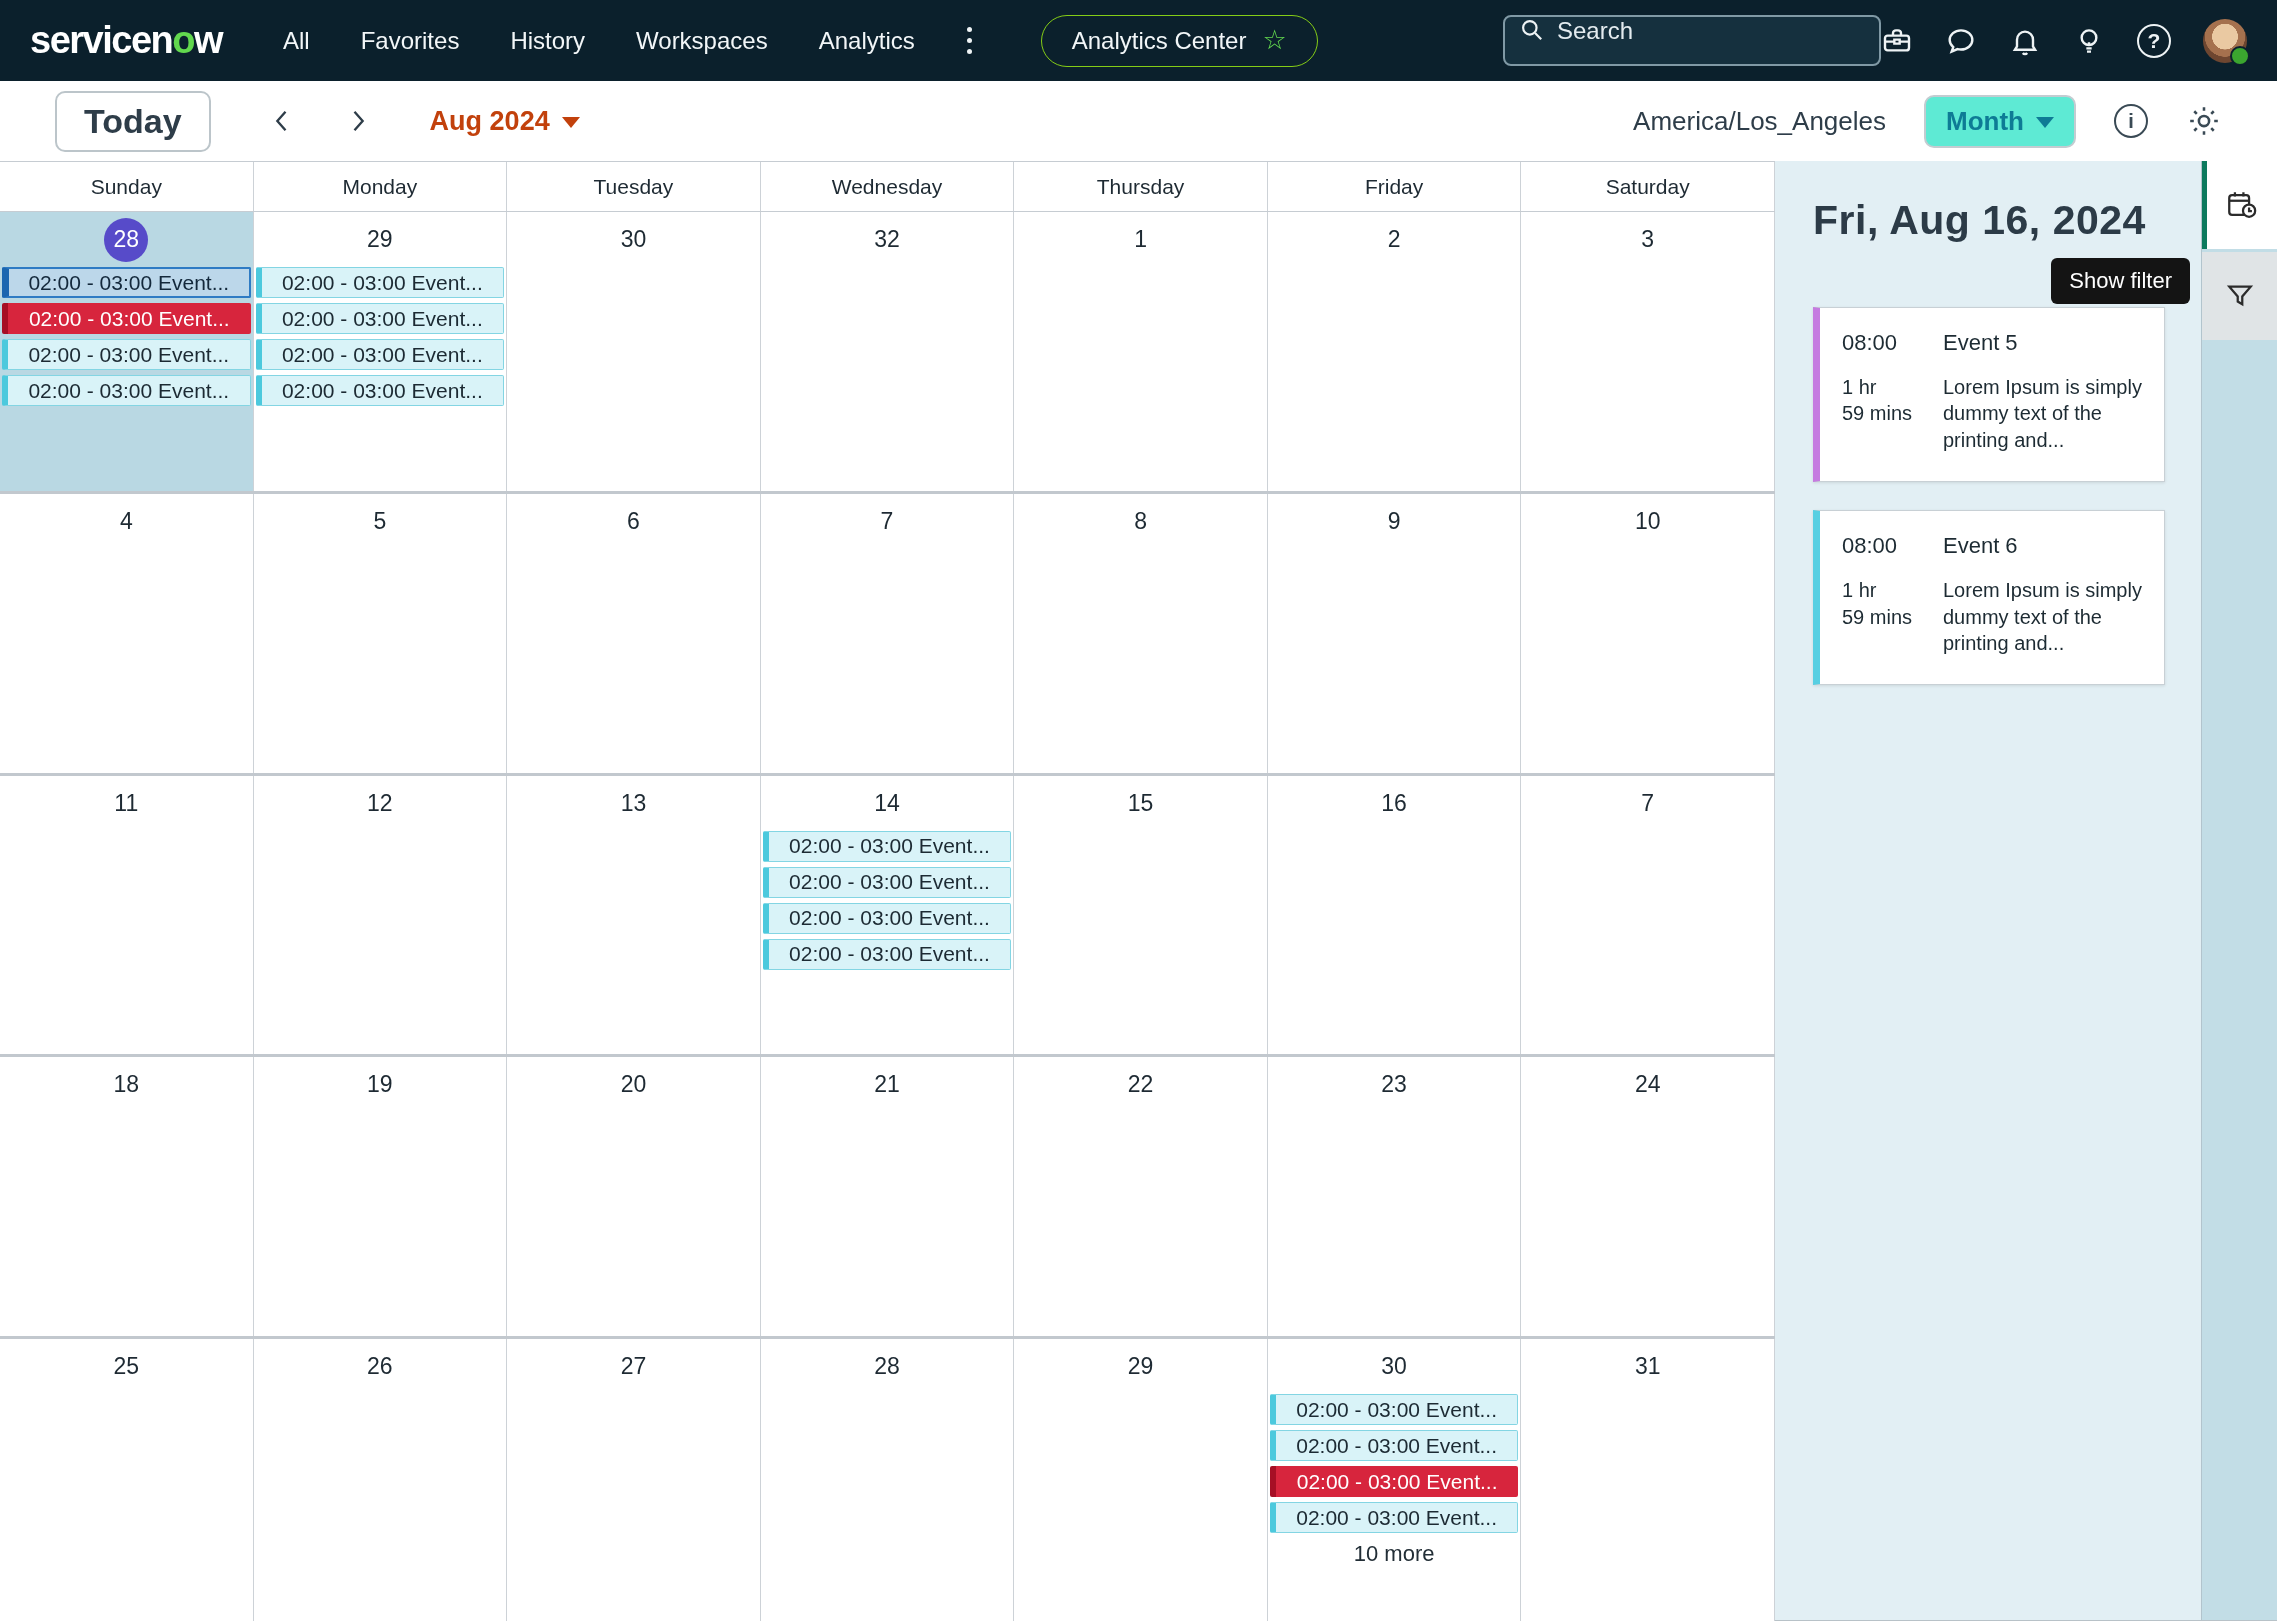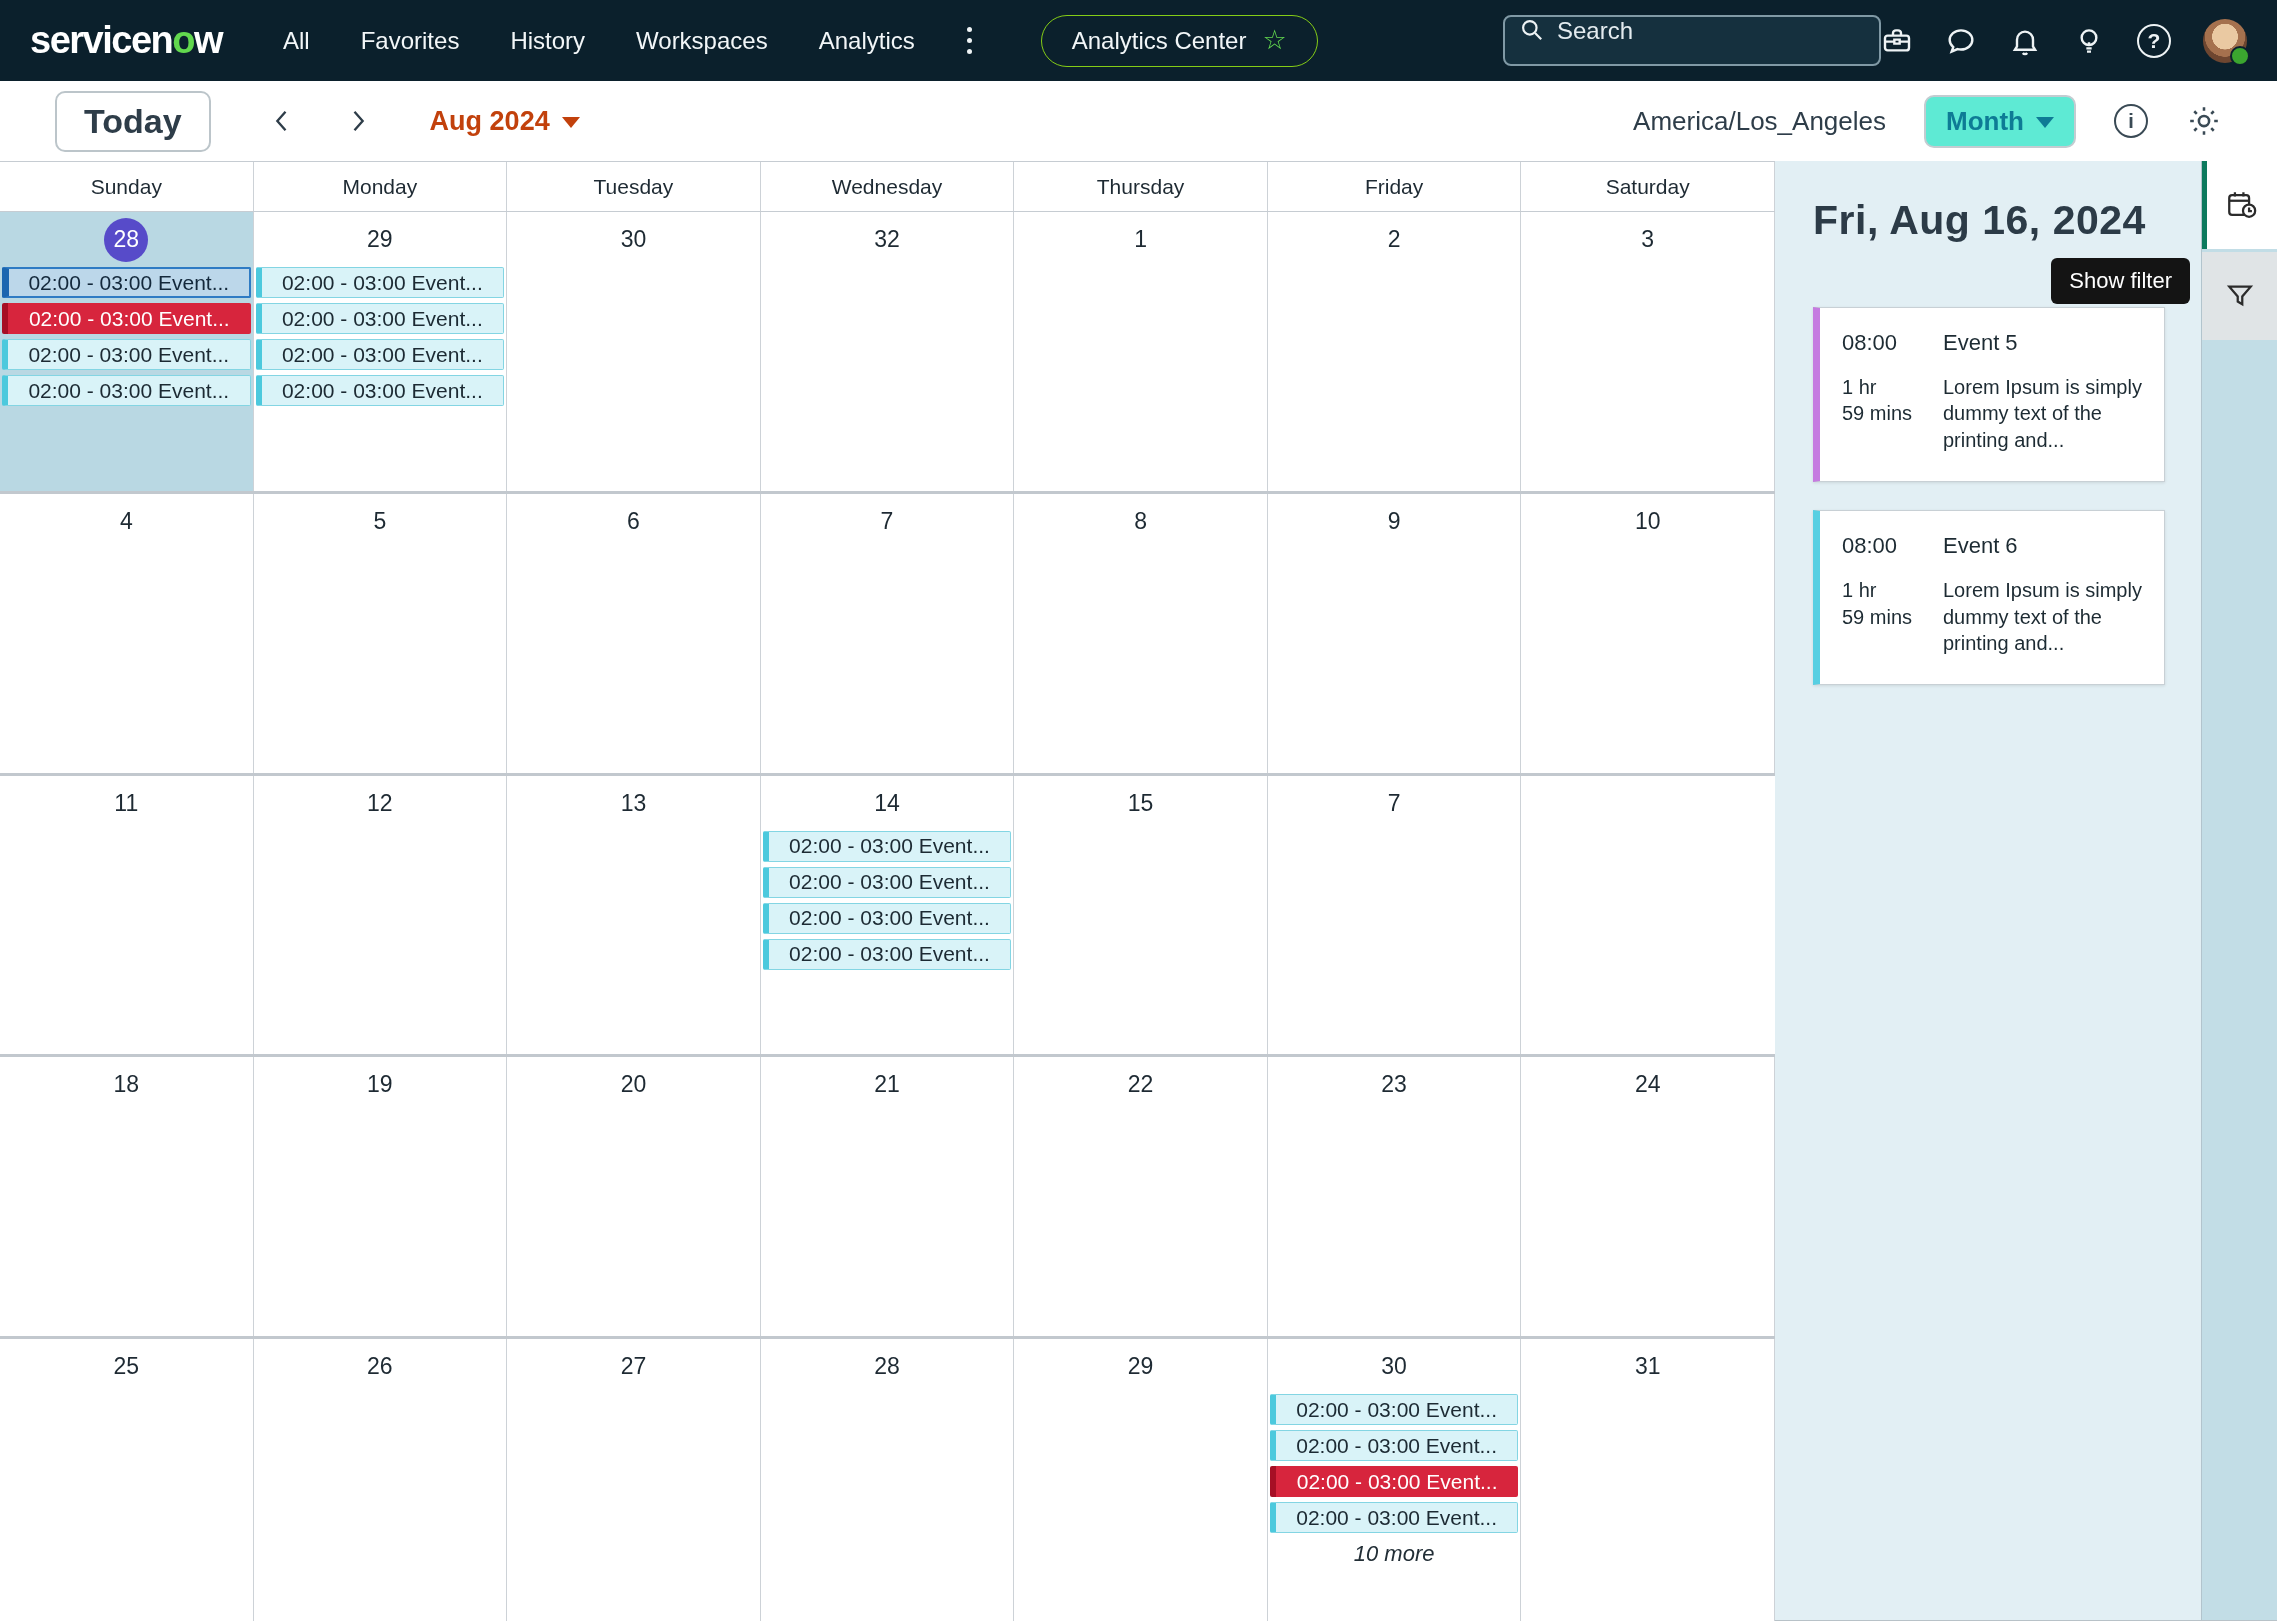--- a/index.html
+++ b/index.html
@@ -66,21 +66,21 @@
   .cell { border-right:1px solid #cdd2d7; background:#fff; overflow:hidden; cursor:pointer; }
   .cell.selected { background:#b9d8e3; }
   .daynum { height:55px; display:flex; align-items:center; justify-content:center; font-size:23px; color:#1e2a33; }
   .badge { width:44px; height:44px; border-radius:50%; background:#574bc9; color:#fff;
     display:flex; align-items:center; justify-content:center; font-size:23px; }
   .event { height:31px; margin:0 2px 5px 2px; display:flex; align-items:center; justify-content:center;
     font-size:21px; border-radius:2px; cursor:pointer; white-space:nowrap; }
   .event.cyan { background:#d9f3f8; border:1px solid #83d5e3; border-left:6px solid #4cc9dd; color:#1c2a33; }
   .event.red { background:#d7253d; border-left:6px solid #a60f25; color:#fff; }
   .event.sel { background:#bcd7ea; border:2px solid #2e7bc4; border-left:7px solid #1b66b0; color:#13283b; }
-  .more { margin-top:8px; text-align:center; font-size:22px; color:#222e36; cursor:pointer;font-style:italic; }
+  .more { margin-top:8px; text-align:center; font-size:22px; color:#222e36; cursor:pointer; }
 
   
   .panel { flex:1; background:#e2eff4; position:relative; display:flex; border-bottom:1px solid #b8c2c8; }
   .panel-main { flex:1; padding:36px 36px 0 38px; }
   .panel-title { font-size:41px; color:#2c3b47; font-weight:700; letter-spacing:0.5px; }
   #cards { margin-top:63px; display:flex; flex-direction:column; gap:28px; }
   .card { background:#fff; border:1px solid #c8d0d5; border-left:7px solid #999;
     box-shadow:0 1px 3px rgba(0,0,0,.10); padding:22px 18px 28px 22px; display:grid;
     grid-template-columns:95px 203px; row-gap:18px; column-gap:6px; font-size:22px; color:#1d2b33;
     cursor:pointer; }
@@ -269,20 +269,23 @@
           </div>
           <div class="cell">
             <div class="daynum">14</div>
             <div class="event cyan">02:00 - 03:00 Event...</div>
             <div class="event cyan">02:00 - 03:00 Event...</div>
             <div class="event cyan">02:00 - 03:00 Event...</div>
             <div class="event cyan">02:00 - 03:00 Event...</div>
           </div>
           <div class="cell">
             <div class="daynum">15</div>
+          </div>
+          <div class="cell">
+            <div class="daynum">16</div>
           </div>
           <div class="cell">
             <div class="daynum">7</div>
           </div>
         </div>
         <div class="week">
           <div class="cell">
             <div class="daynum">18</div>
           </div>
           <div class="cell">

